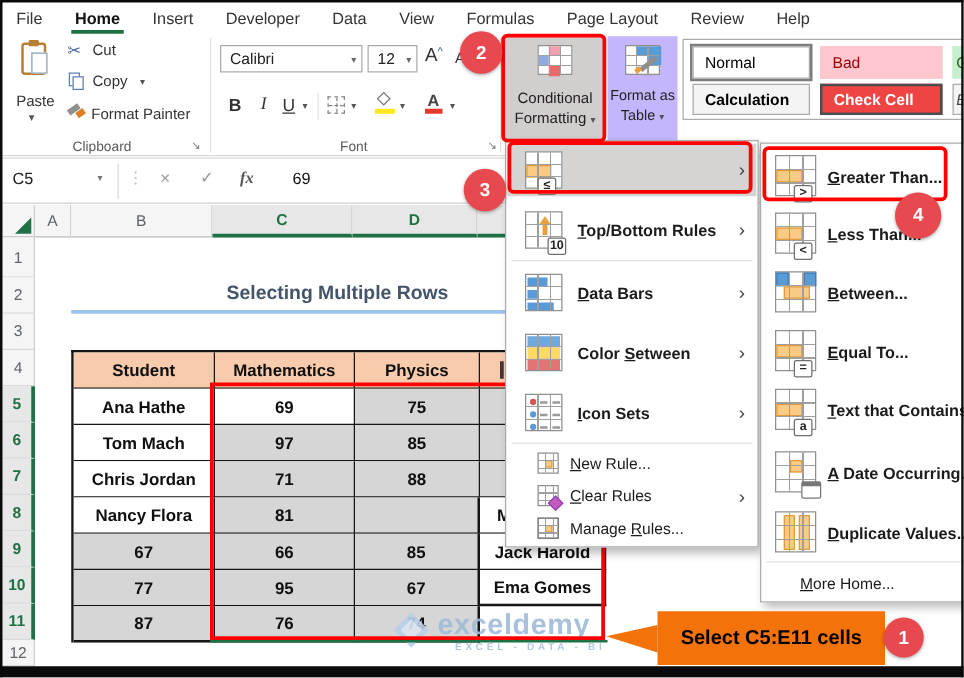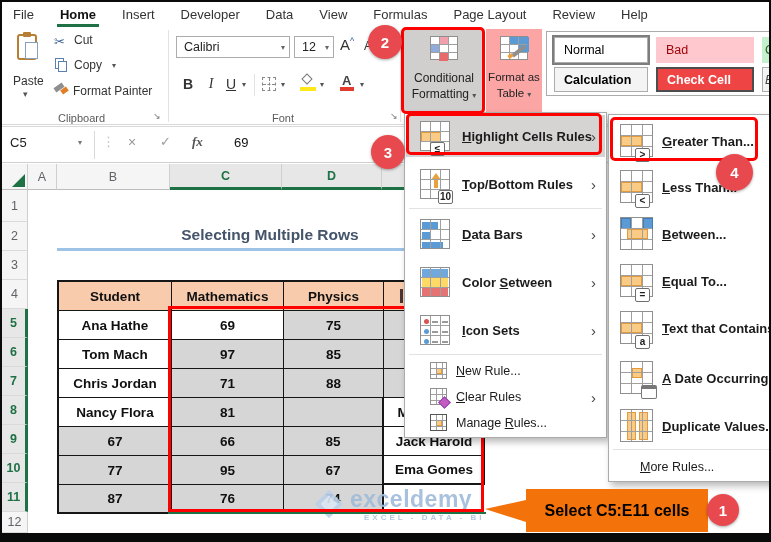--- a/index.html
+++ b/index.html
@@ -161,21 +161,21 @@
 
   <div class="abs" style="left:404px;top:29px;width:80px;height:84px;background:#D1CECE">
     <span class="gicon gcf" style="left:26px;top:7px;width:28px;height:24px">
       <span class="abs" style="left:8px;top:0;width:9px;height:7px;background:#F2A0AE;z-index:1"></span>
       <span class="abs" style="left:0;top:7px;width:8px;height:8px;background:#8FAADC;z-index:1"></span>
       <span class="abs" style="left:8px;top:15px;width:9px;height:9px;background:#E96A6A;z-index:1"></span>
     </span>
     <span class="abs" style="left:0;width:80px;top:42px;text-align:center;font-size:12px;color:#222">Conditional</span>
     <span class="abs" style="left:0;width:80px;top:58px;text-align:center;font-size:12px;color:#222"><span>Formatting</span> <span style="font-size:8px;color:#555">▾</span></span>
   </div>
-  <div class="abs" style="left:486px;top:29px;width:56px;height:84px;background:#fca5a5">
+  <div class="abs" style="left:486px;top:29px;width:56px;height:84px;background:#c4b5fd">
     <span class="gicon gcf" style="left:14px;top:7px;width:28px;height:24px">
       <span class="abs" style="left:8px;top:0;width:20px;height:7px;background:#5B9BD5;z-index:1"></span>
       <span class="abs" style="left:17px;top:7px;width:11px;height:8px;background:#5B9BD5;z-index:1"></span>
       <span class="abs" style="left:10px;top:12px;width:16px;height:4px;background:#8f8f8f;transform:rotate(-38deg);z-index:3"></span>
       <span class="abs" style="left:7px;top:17px;width:5px;height:4px;background:#E8A13C;transform:rotate(-38deg);z-index:3"></span>
     </span>
     <span class="abs" style="left:0;width:56px;top:42px;text-align:center;font-size:11.5px;color:#222">Format as</span>
     <span class="abs" style="left:0;width:56px;top:58px;text-align:center;font-size:11.5px;color:#222"><span>Table</span> <span style="font-size:8px;color:#555">▾</span></span>
   </div>
   <div class="gal" style="left:546px;top:31px;width:228px;height:65px"></div>
@@ -278,21 +278,20 @@
 
   <div class="selrect"></div>
   <div class="greenline"></div>
 
   <div class="menu" style="left:404px;top:112px;width:203px;height:326px">
     <div class="mitem hl" style="top:2px;height:42px">
       <span class="gicon" style="left:14px;top:6px;width:30px;height:30px">
         <span class="oc" style="left:0;top:10px;width:20px;height:10px"></span>
         <span class="badge" style="right:4px">≤</span>
       </span>
-      <span class="mi-label" style="margin-left:56px"><span></span><span class="acc">H</span><span>ighlight Cells Rules</span></span>
       <span class="mi-arrow">›</span>
     </div>
     <div class="mitem" style="top:49px;height:44px">
       <span class="gicon" style="left:14px;top:7px;width:30px;height:30px">
         <span class="abs" style="left:10px;top:3px;width:0;height:0;border-left:5px solid transparent;border-right:5px solid transparent;border-bottom:7px solid #E8A13C;z-index:1"></span>
         <span class="abs" style="left:13px;top:9px;width:4px;height:9px;background:#E8A13C;z-index:1"></span>
         <span class="badge">10</span>
       </span>
       <span class="mi-label" style="margin-left:56px"><span></span><span class="acc">T</span><span>op/Bottom Rules</span></span>
       <span class="mi-arrow">›</span>
@@ -399,21 +398,21 @@
     </div>
     <div class="mitem" style="top:289px;height:44px">
       <span class="gicon g33" style="left:10px;top:5px;width:33px;height:33px">
         <span class="oc" style="left:6px;top:2px;width:9px;height:28px"></span>
         <span class="oc" style="left:18px;top:2px;width:9px;height:28px"></span>
       </span>
       <span class="mi-label" style="margin-left:52px"><span></span><span class="acc">D</span><span>uplicate Values...</span></span>
     </div>
     <div class="msep" style="top:334px"></div>
     <div class="mitem" style="top:340px;height:24px">
-      <span class="mi-label reg" style="margin-left:30px"><span></span><span class="acc">M</span><span>ore Rules...</span></span>
+      <span class="mi-label reg" style="margin-left:30px"><span></span><span class="acc">M</span><span>ore Home...</span></span>
     </div>
   </div>
 
   <div class="redbox" style="left:401px;top:27px;width:84px;height:87px"></div>
   <div class="redbox" style="left:406px;top:113px;width:196px;height:42px"></div>
   <div class="redbox" style="left:610px;top:117px;width:148px;height:44px"></div>
   <div class="circle" style="left:707px;top:494px;width:32px;height:32px">1</div>
   <div class="circle" style="left:368px;top:25px;width:34px;height:34px">2</div>
   <div class="circle" style="left:371px;top:135px;width:34px;height:34px">3</div>
   <div class="circle" style="left:716px;top:154px;width:37px;height:37px">4</div>

